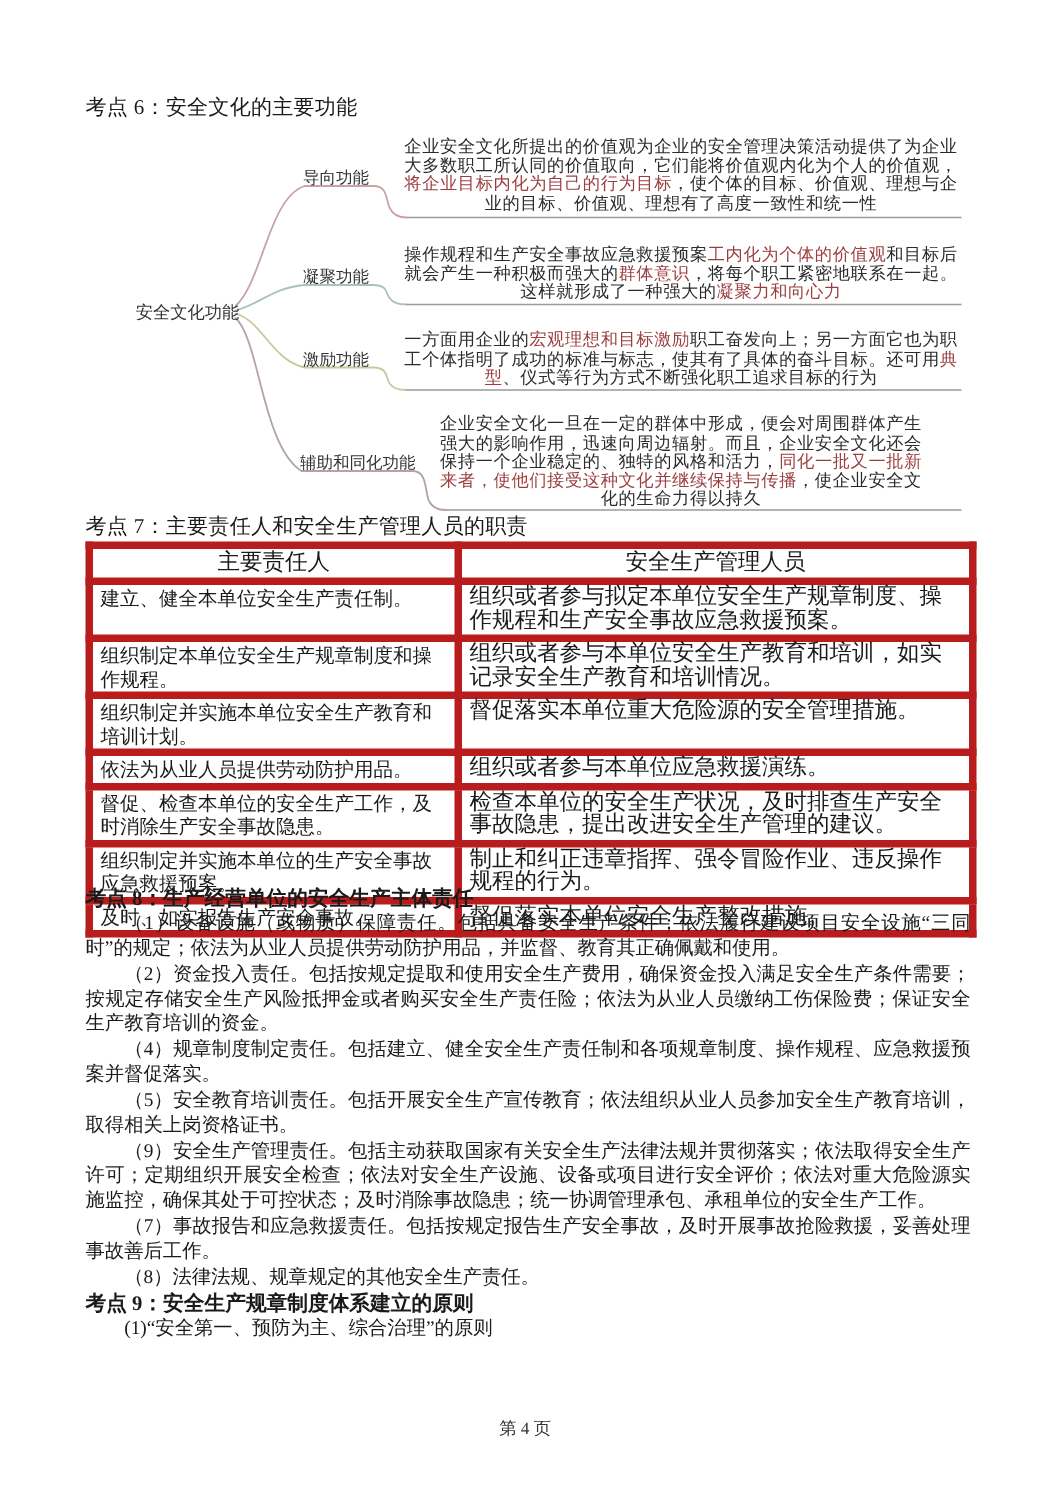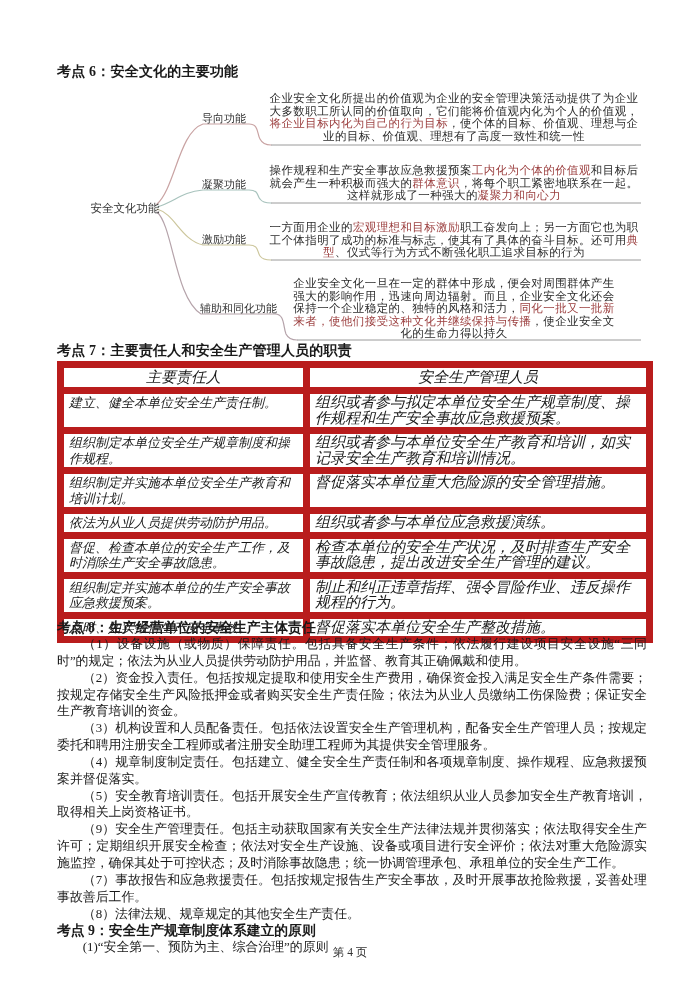--- a/index.html
+++ b/index.html
@@ -1,41 +1,41 @@
 <!DOCTYPE html>
 <html><head>
 <meta charset="utf-8">
 <style>
   * { margin:0; padding:0; box-sizing:border-box; }
   html,body { width:700px; height:991px; background:#ffffff; position:relative;
     font-family:"Liberation Serif","DejaVu Serif",serif; color:#1a1a1a; }
   .abs { position:absolute; }
-  .heading { font-weight:bold; font-size:14px; letter-spacing:0.2px; }
+  .heading { font-weight:normal; font-size:14px; letter-spacing:0.2px; }
   .red { color:#9b3e3e; }
 
   
   #mindmap { left:57px; top:88px; width:588px; height:258px; }
   #mindmap svg { position:absolute; left:0; top:0; }
   .mm-root { position:absolute; left:33px; top:113px; width:70px; font-size:11.5px; color:#333; text-align:center; }
   .mm-label { position:absolute; font-size:11px; color:#333; white-space:nowrap; }
   .mm-block { position:absolute; left:208px; width:378px; font-size:11.5px; line-height:12.6px;
     text-align:center; color:#2b2b2b; letter-spacing:0.4px; }
   .mm-block.narrow { padding:0 26px; }
 
   
   #duty-table-wrap { left:57px; top:361px; width:589px; }
   table { border-collapse:collapse; width:100%; table-layout:fixed; }
-  td,th { border:7px solid #b91c1c; vertical-align:top; padding:1px 5px; font-weight:normal;font-style:italic; }
+  td,th { border:5px solid #b91c1c; vertical-align:top; padding:1px 5px; font-weight:normal; }
   th { text-align:center; font-size:15px; line-height:17px; padding:1px 2px; }
   td.col-left { font-size:13px; line-height:15.5px;margin-left:42px; }
   td.col-right { font-size:15px; line-height:15.5px; }
   col.c-left { width:246px; } col.c-right { width:343px; }
 
   
-  #content8 { left:57px; top:590px; width:590px;margin-top:29px; }
+  #content8 { left:57px; top:590px; width:590px; }
   #content8 p, #content9 p { font-size:12.9px; line-height:16.85px; text-align:justify; text-indent:2em; }
   .sec-heading { font-weight:bold; font-size:13.8px; line-height:17px; }
 
   #footer { left:0; top:945px; width:700px; text-align:center; font-size:11.5px; color:#333; }
 </style>
 </head>
 <body>
 
 <div class="abs heading" style="left:57px; top:63px;">考点 6：安全文化的主要功能</div>
 
@@ -111,21 +111,20 @@
         </tr>
       </tbody>
   </table>
 </div>
 
 <div id="content8" class="abs">
   <div class="sec-heading">考点 8：生产经营单位的安全生产主体责任</div>
   <div>
       <p>（1）设备设施（或物质）保障责任。包括具备安全生产条件；依法履行建设项目安全设施“三同时”的规定；依法为从业人员提供劳动防护用品，并监督、教育其正确佩戴和使用。</p>
       <p>（2）资金投入责任。包括按规定提取和使用安全生产费用，确保资金投入满足安全生产条件需要；按规定存储安全生产风险抵押金或者购买安全生产责任险；依法为从业人员缴纳工伤保险费；保证安全生产教育培训的资金。</p>
-      <p>（3）机构设置和人员配备责任。包括依法设置安全生产管理机构，配备安全生产管理人员；按规定委托和聘用注册安全工程师或者注册安全助理工程师为其提供安全管理服务。</p>
       <p>（4）规章制度制定责任。包括建立、健全安全生产责任制和各项规章制度、操作规程、应急救援预案并督促落实。</p>
       <p>（5）安全教育培训责任。包括开展安全生产宣传教育；依法组织从业人员参加安全生产教育培训，取得相关上岗资格证书。</p>
       <p>（9）安全生产管理责任。包括主动获取国家有关安全生产法律法规并贯彻落实；依法取得安全生产许可；定期组织开展安全检查；依法对安全生产设施、设备或项目进行安全评价；依法对重大危险源实施监控，确保其处于可控状态；及时消除事故隐患；统一协调管理承包、承租单位的安全生产工作。</p>
       <p>（7）事故报告和应急救援责任。包括按规定报告生产安全事故，及时开展事故抢险救援，妥善处理事故善后工作。</p>
       <p>（8）法律法规、规章规定的其他安全生产责任。</p>
     </div>
   <div class="sec-heading">考点 9：安全生产规章制度体系建立的原则</div>
   <div id="content9">
       <p>(1)“安全第一、预防为主、综合治理”的原则</p>
     </div>

